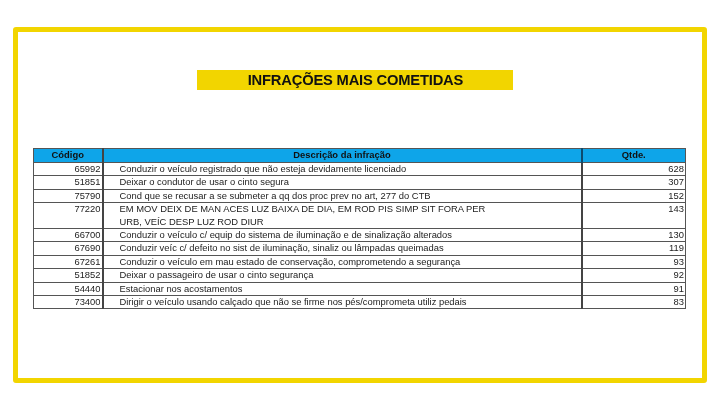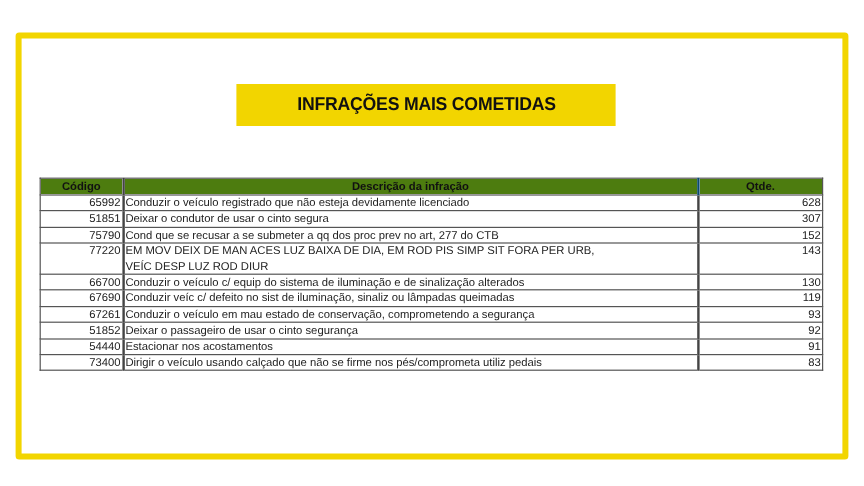--- a/index.html
+++ b/index.html
@@ -5,42 +5,42 @@
   html, body { margin: 0; padding: 0; }
   body {
     width: 720px; height: 405px; background: #ffffff; position: relative; overflow: hidden;
     font-family: "Liberation Sans", sans-serif;
   }
   .frame {
     position: absolute; left: 13px; top: 27px; width: 684px; height: 346px;
     border: 5px solid #f2d500; border-radius: 3px; background: #ffffff;
   }
   .banner {
-    position: absolute; left: 197px; top: 70px; width: 316px; height: 35px;
+    position: absolute; left: 197px; top: 70px; width: 316px; height: 20px;
     background: #f2d500; display: flex; align-items: center; justify-content: center;
   }
   .banner span {
     font-family: "Liberation Sans", sans-serif; font-weight: bold; font-size: 15.5px;
     color: #111111; letter-spacing: -0.2px; transform: scaleX(0.95);
   }
   table.infra {
     position: absolute; left: 33px; top: 148px; width: 652px;
     border-collapse: collapse; font-family: "Liberation Sans", sans-serif;
     font-size: 9.4px; color: #222222; table-layout: fixed;
   }
   table.infra th, table.infra td {
     border: 1px solid #555555; padding: 0 2px; line-height: 12.4px; vertical-align: top;
     white-space: normal; overflow: hidden;
   }
   table.infra th {
-    background: #4d7c0f; font-weight: bold; text-align: center; height: 13px; color: #111;
+    background: #0ea5e9; font-weight: bold; text-align: center; height: 13px; color: #111;
   }
   table.infra th.col-desc { border-left: 2px solid #444; border-right: 2px solid #0c4a6e; }
   table.infra td.code { text-align: right; padding-right: 1px; }
-  table.infra td.desc { text-align: left; border-left: 2px solid #444; border-right: 2px solid #444; padding-left: 1px; }
+  table.infra td.desc { text-align: left; border-left: 2px solid #444; border-right: 2px solid #444; padding-left: 16px; }
   table.infra td.qty { text-align: right; padding-right: 1px; padding-left: 36px; }
   col.c-code { width: 69px; }
   col.c-desc { width: 479px; }
   col.c-qty { width: 104px; }
 </style>
 </head>
 <body>
 
 <div class="frame"></div>
 

